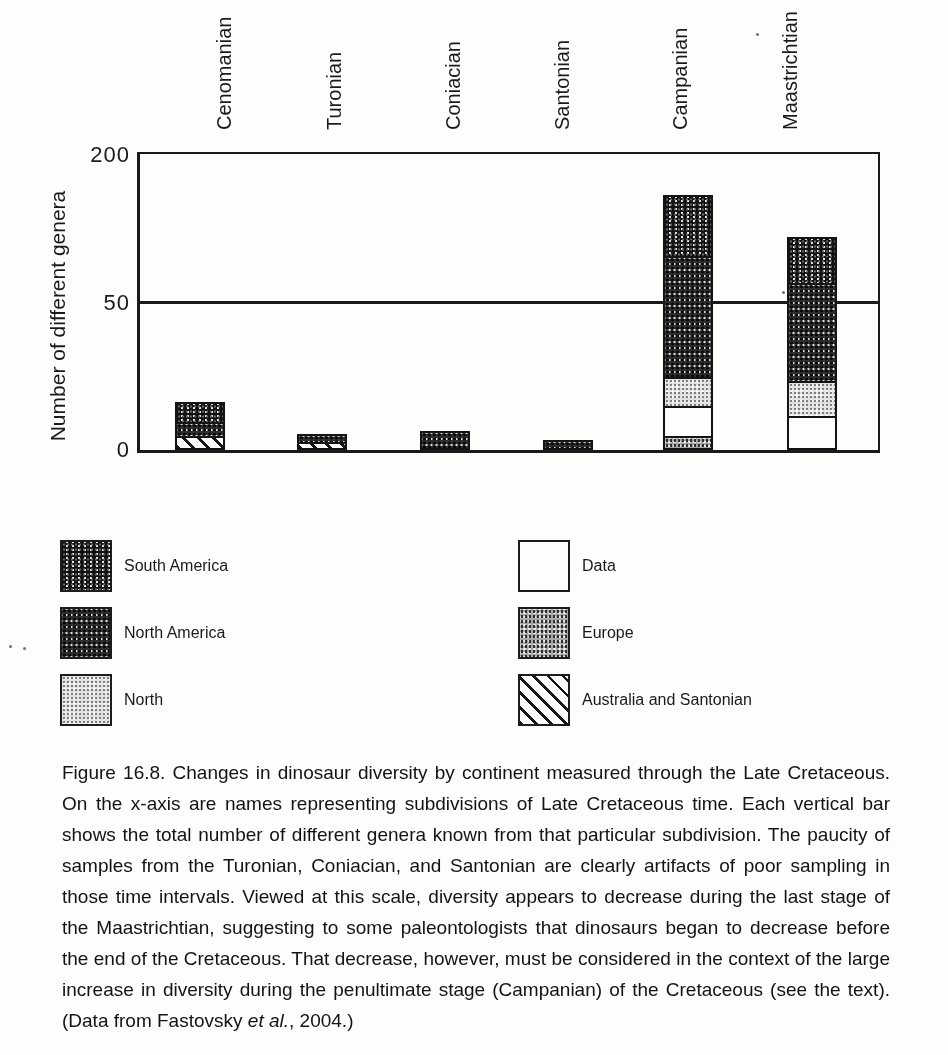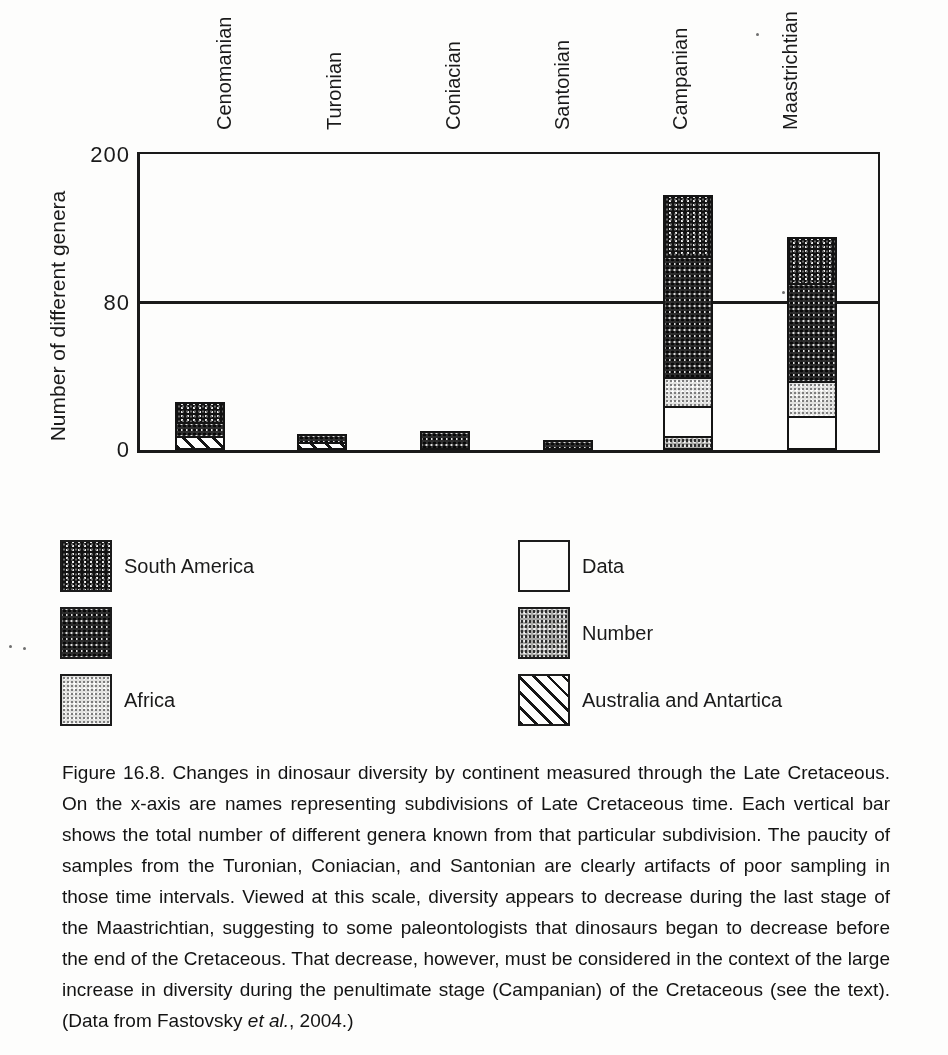--- a/index.html
+++ b/index.html
@@ -70,21 +70,21 @@
   .pat-australia_antarctica{
     background-color:#fdfdfc;
     background-image:repeating-linear-gradient(45deg,#151515 0 2.6px,transparent 2.6px 10.5px);
   }
   
   .swatch{
     position:absolute; width:52px; height:52px; box-sizing:border-box;
     border:2px solid #1c1c1c;
   }
   .legend-label{
-    position:absolute; height:52px; line-height:52px; font-size:20px; white-space:nowrap;
+    position:absolute; height:52px; line-height:52px; font-size:16px; white-space:nowrap;
   }
   
   .caption{
     position:absolute; left:62px; top:757px; width:828px;
     font-size:19px; line-height:31px; text-align:justify; color:#131313;
     margin:0;
   }
   .caption b{ font-weight:400; }
   .caption i{ font-style:italic; }
   
@@ -101,21 +101,21 @@
 
   <div class="speck" style="left:756px;top:33px;"></div>
   <div class="speck" style="left:9px;top:645px;"></div>
   <div class="speck" style="left:23px;top:647px;"></div>
   <div class="speck" style="left:782px;top:291px;"></div>
 
   <p class="caption"><b>Figure 16.8.</b><span> Changes in dinosaur diversity by continent measured through the Late Cretaceous. On the x-axis are names representing subdivisions of Late Cretaceous time. Each vertical bar shows the total number of different genera known from that particular subdivision. The paucity of samples from the Turonian, Coniacian, and Santonian are clearly artifacts of poor sampling in those time intervals. Viewed at this scale, diversity appears to decrease during the last stage of the Maastrichtian, suggesting to some paleontologists that dinosaurs began to decrease before the end of the Cretaceous. That decrease, however, must be considered in the context of the large increase in diversity during the penultimate stage (Campanian) of the Cretaceous (see the text). (Data from Fastovsky </span><i>et al.</i><span>, 2004.)</span></p>
 
 <div class="gridline" style="left: 137px; width: 743px; top: 301px;"></div>
     <div class="ytick" style="left: 60px; top: 437px;">0</div>
-    <div class="ytick" style="left: 60px; top: 290px;">80</div>
+    <div class="ytick" style="left: 60px; top: 290px;">50</div>
     <div class="ytick" style="left: 60px; top: 142px;">200</div>
     <div class="bar" style="left: 175px; top: 402px; height: 48px;">
       <div class="seg pat-south_america" style="height: 17.7px;"></div>
       <div class="seg pat-north_america" style="height: 14.75px;"></div>
       <div class="seg pat-australia_antarctica" style="height: 11.8px;"></div>
     </div>
     <div class="stage-label" style="left: 235px; top: 108px;">Cenomanian</div>
     <div class="bar" style="left: 297px; top: 434px; height: 16px;">
       <div class="seg pat-north_america" style="height: 5.9px;"></div>
       <div class="seg pat-australia_antarctica" style="height: 5.9px;"></div>
@@ -140,21 +140,22 @@
     <div class="bar" style="left: 787px; top: 237px; height: 213px;">
       <div class="seg pat-south_america" style="height: 44.25px;"></div>
       <div class="seg pat-north_america" style="height: 97.35px;"></div>
       <div class="seg pat-europe" style="height: 35.4px;"></div>
       <div class="seg pat-asia" style="height: 32.45px;"></div>
     </div>
     <div class="stage-label" style="left: 801px; top: 108px;">Maastrichtian</div>
     <div class="swatch pat-south_america" style="left: 60px; top: 540px;"></div>
     <div class="legend-label" style="left: 124px; top: 540px;">South America</div>
     <div class="swatch pat-north_america" style="left: 60px; top: 607px;"></div>
+    <div class="legend-label" style="left: 124px; top: 607px;">North America</div>
     <div class="swatch pat-europe" style="left: 60px; top: 674px;"></div>
-    <div class="legend-label" style="left: 124px; top: 674px;">Africa</div>
+    <div class="legend-label" style="left: 124px; top: 674px;">North</div>
     <div class="swatch pat-asia" style="left: 518px; top: 540px;"></div>
     <div class="legend-label" style="left: 582px; top: 540px;">Data</div>
     <div class="swatch pat-africa" style="left: 518px; top: 607px;"></div>
-    <div class="legend-label" style="left: 582px; top: 607px;">Number</div>
+    <div class="legend-label" style="left: 582px; top: 607px;">Europe</div>
     <div class="swatch pat-australia_antarctica" style="left: 518px; top: 674px;"></div>
-    <div class="legend-label" style="left: 582px; top: 674px;">Australia and Antartica</div>
+    <div class="legend-label" style="left: 582px; top: 674px;">Australia and Santonian</div>
   </div>
 
 </body></html>

